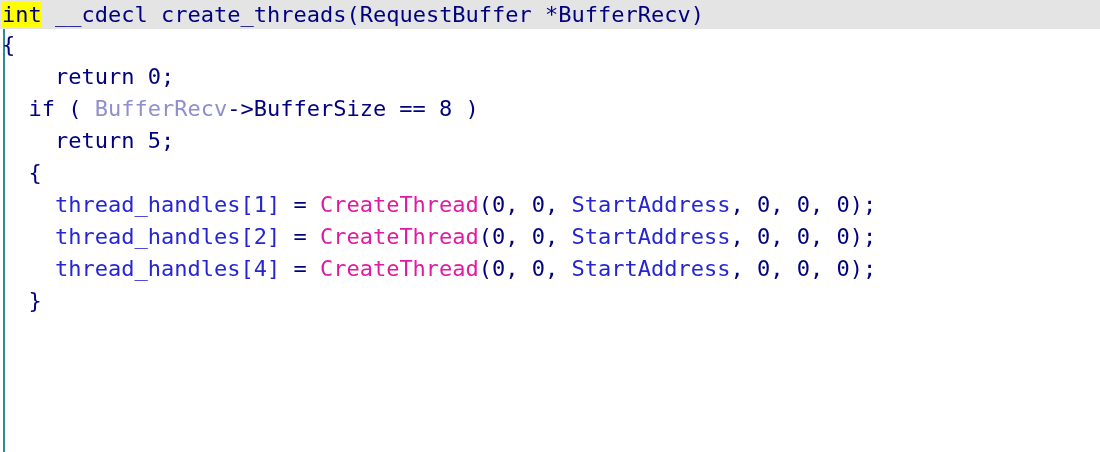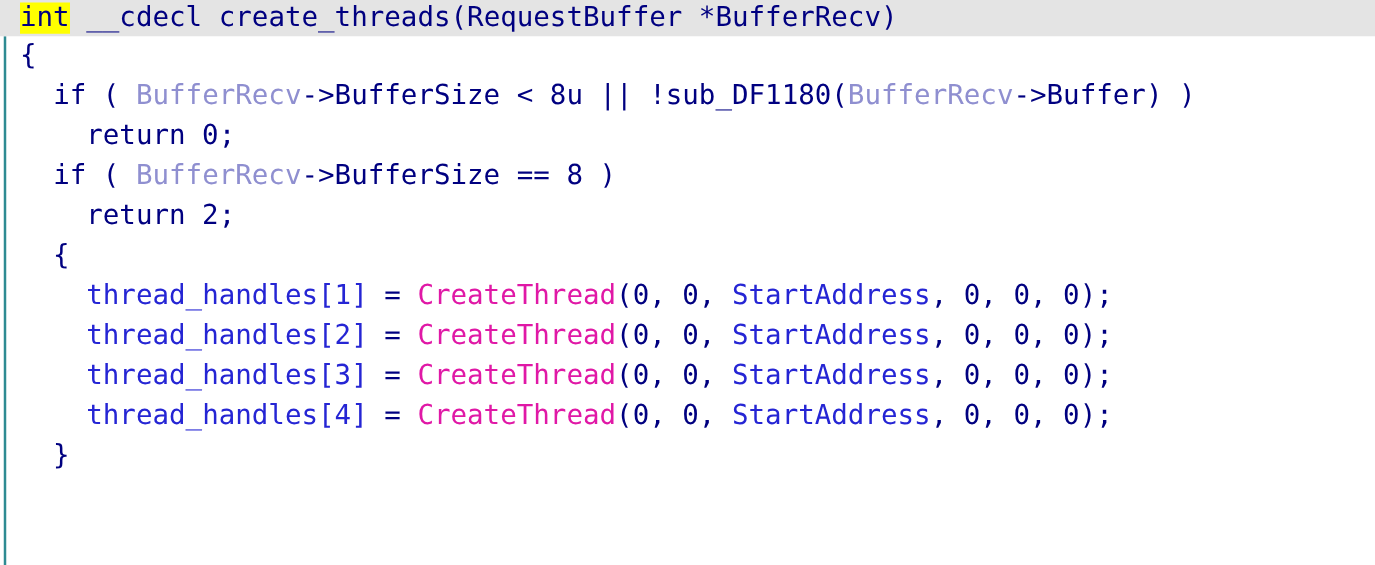--- a/index.html
+++ b/index.html
@@ -34,21 +34,21 @@
     width: 1100px;
   }
   .code-line {
     position: relative;
     height: 32px;
     line-height: 32px;
     white-space: pre;
     font-size: 22px;
     letter-spacing: 0px;
     color: #000080;
-    padding-left: 16px;
+    padding-left: 2px;
   }
   
   .code-line.current {
     background: #e4e4e4;
     height: 29px;
     line-height: 30px;
   }
   
   .t-def      { color: #000080; }            
   .t-lvar     { color: #8f8fd0; }            
@@ -79,37 +79,35 @@
 <div id="pseudocode-view">
 
   <div class="block-guide"></div>
 
   <div class="code-area">
 
     <div class="code-line current"><span class="t-hl">int</span><span class="t-def"> </span><span class="t-def">__cdecl</span><span class="t-def"> </span><span class="t-def">create_threads</span><span class="t-def">(</span><span class="t-def">RequestBuffer</span><span class="t-def"> </span><span class="t-def">*BufferRecv</span><span class="t-def">)</span></div>
 
     <div class="code-line"><span class="t-def">{</span></div>
 
-    <div class="code-line"><span class="t-def">  </span><span class="t-def">if ( </span><span class="t-lvar">BufferRecv</span><span class="t-def">-&gt;BufferSize &lt; 8u || !</span><span class="t-func">sub_DF1180</span><span class="t-def">(</span><span class="t-lvar">BufferRecv</span><span class="t-def">-&gt;Buffer) )</span></div>
 
     <div class="code-line"><span class="t-def">    return 0;</span></div>
 
     <div class="code-line"><span class="t-def">  </span><span class="t-def">if ( </span><span class="t-lvar">BufferRecv</span><span class="t-def">-&gt;BufferSize == 8 )</span></div>
 
-    <div class="code-line"><span class="t-def">    return 2;</span></div>
+    <div class="code-line"><span class="t-def">    return 5;</span></div>
 
 
     <div class="code-line"><span class="t-def">  {</span></div>
 
 
     <div class="code-line"><span class="t-def">    </span><span class="t-gvar">thread_handles[1]</span><span class="t-def"> = </span><span class="t-import">CreateThread</span><span class="t-def">(0, 0, </span><span class="t-gvar">StartAddress</span><span class="t-def">, 0, 0, 0);</span></div>
 
     <div class="code-line"><span class="t-def">    </span><span class="t-gvar">thread_handles[2]</span><span class="t-def"> = </span><span class="t-import">CreateThread</span><span class="t-def">(0, 0, </span><span class="t-gvar">StartAddress</span><span class="t-def">, 0, 0, 0);</span></div>
 
-    <div class="code-line"><span class="t-def">    </span><span class="t-gvar">thread_handles[3]</span><span class="t-def"> = </span><span class="t-import">CreateThread</span><span class="t-def">(0, 0, </span><span class="t-gvar">StartAddress</span><span class="t-def">, 0, 0, 0);</span></div>
 
     <div class="code-line"><span class="t-def">    </span><span class="t-gvar">thread_handles[4]</span><span class="t-def"> = </span><span class="t-import">CreateThread</span><span class="t-def">(0, 0, </span><span class="t-gvar">StartAddress</span><span class="t-def">, 0, 0, 0);</span></div>
 
     <div class="code-line"><span class="t-def">  }</span></div>
 
   </div>
 
   <div class="clipped-line"><span class="t-def">    thread_handles[5] = CreateThread(0, 0, StartAddress, 0, 0, 0);</span></div>
 
 </div>

